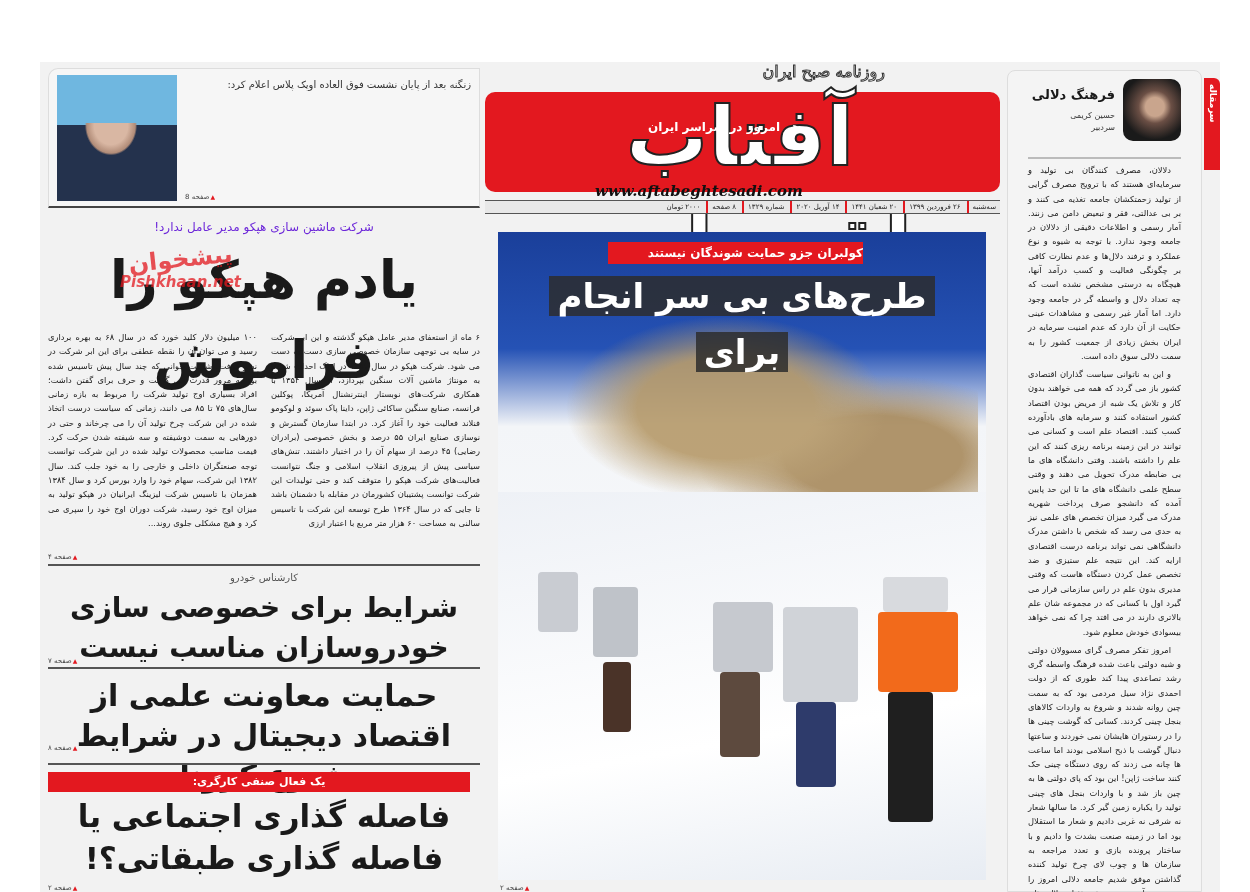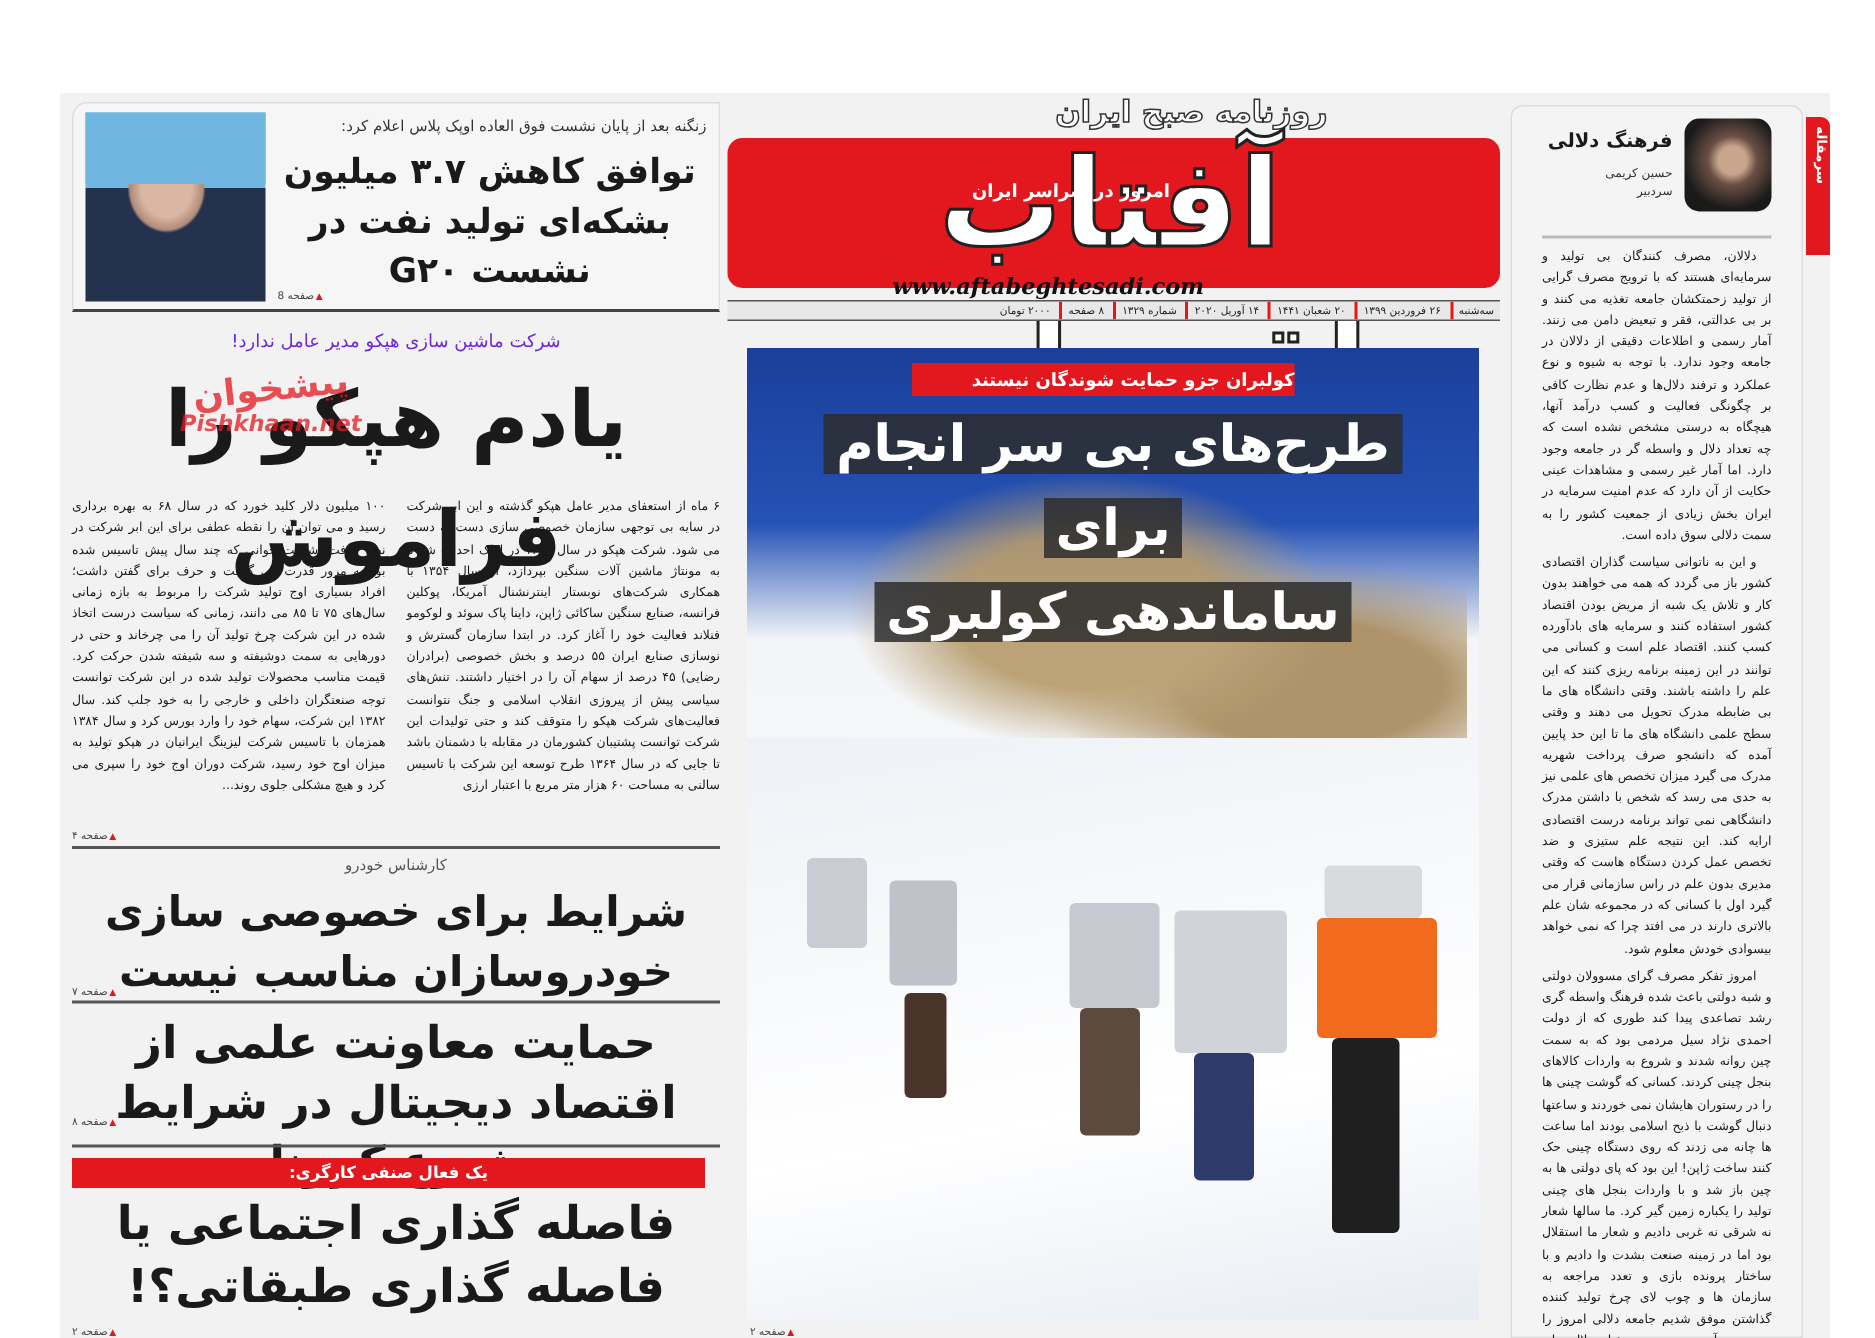--- a/index.html
+++ b/index.html
@@ -3,21 +3,21 @@
 <meta charset="utf-8">
 <style>
   * { box-sizing: border-box; margin: 0; padding: 0; }
   html, body { width: 1250px; height: 892px; background: #ffffff; overflow: hidden; }
   body { position: relative; font-family: "DejaVu Sans", sans-serif; color: #1a1a1a; direction: rtl; }
 
   .page { position: absolute; left: 40px; top: 62px; width: 1180px; height: 830px; background: #f2f2f2; }
 
   
   .masthead { position: absolute; left: 485px; top: 62px; width: 520px; height: 160px; }
-  .mast-tagline-top { position: absolute; right: 120px; top: 0; font-size: 20px; font-weight: bold; color: #fff;
+  .mast-tagline-top { position: absolute; right: 120px; top: 0; font-size: 16px; font-weight: normal; color: #fff;
      -webkit-text-stroke: 1px #333; letter-spacing: 1px; margin-left: 38px; }
   .mast-bar { position: absolute; left: 0; top: 30px; width: 515px; height: 100px; background: #e3181f; border-radius: 10px; }
   .mast-title { position: absolute; left: 0; top: 20px; width: 510px; text-align: center; font-size: 82px; font-weight: bold;
      color: #fff; -webkit-text-stroke: 2px #222; line-height: 110px; letter-spacing: 4px; }
   .mast-subtitle { position: absolute; right: 205px; top: 58px; font-size: 12px; font-weight: bold; color: #fff; }
   .mast-url { position: absolute; left: 110px; top: 120px; font-family: "DejaVu Serif", serif; font-style: italic; font-weight: bold;
      font-size: 15px; color: #111; direction: ltr; }
   .mast-dateline { position: absolute; left: 0; top: 138px; width: 515px; height: 14px; border-top: 1px solid #555; border-bottom: 1px solid #555;
      background: #e8e8e8; font-size: 7px; line-height: 12px; padding: 0 4px; display: flex; gap: 6px; white-space: nowrap; overflow: hidden; }
   .mast-dateline span { border-left: 2px solid #e3181f; padding-left: 4px; }
@@ -119,21 +119,20 @@
   <div class="ed-body">
     <p>دلالان، مصرف کنندگان بی تولید و سرمایه‌ای هستند که با ترویج مصرف گرایی از تولید زحمتکشان جامعه تغذیه می کنند و بر بی عدالتی، فقر و تبعیض دامن می زنند. آمار رسمی و اطلاعات دقیقی از دلالان در جامعه وجود ندارد. با توجه به شیوه و نوع عملکرد و ترفند دلال‌ها و عدم نظارت کافی بر چگونگی فعالیت و کسب درآمد آنها، هیچگاه به درستی مشخص نشده است که چه تعداد دلال و واسطه گر در جامعه وجود دارد. اما آمار غیر رسمی و مشاهدات عینی حکایت از آن دارد که عدم امنیت سرمایه در ایران بخش زیادی از جمعیت کشور را به سمت دلالی سوق داده است.</p>
     <p>و این به ناتوانی سیاست گذاران اقتصادی کشور باز می گردد که همه می خواهند بدون کار و تلاش یک شبه از مریض بودن اقتصاد کشور استفاده کنند و سرمایه های بادآورده کسب کنند. اقتصاد علم است و کسانی می توانند در این زمینه برنامه ریزی کنند که این علم را داشته باشند. وقتی دانشگاه های ما بی ضابطه مدرک تحویل می دهند و وقتی سطح علمی دانشگاه های ما تا این حد پایین آمده که دانشجو صرف پرداخت شهریه مدرک می گیرد میزان تخصص های علمی نیز به حدی می رسد که شخص با داشتن مدرک دانشگاهی نمی تواند برنامه درست اقتصادی ارایه کند. این نتیجه علم ستیزی و ضد تخصص عمل کردن دستگاه هاست که وقتی مدیری بدون علم در راس سازمانی قرار می گیرد اول با کسانی که در مجموعه شان علم بالاتری دارند در می افتد چرا که نمی خواهد بیسوادی خودش معلوم شود.</p>
     <p>امروز تفکر مصرف گرای مسوولان دولتی و شبه دولتی باعث شده فرهنگ واسطه گری رشد تصاعدی پیدا کند طوری که از دولت احمدی نژاد سیل مردمی بود که به سمت چین روانه شدند و شروع به واردات کالاهای بنجل چینی کردند. کسانی که گوشت چینی ها را در رستوران هایشان نمی خوردند و ساعتها دنبال گوشت با ذبح اسلامی بودند اما ساعت ها چانه می زدند که روی دستگاه چینی حک کنند ساخت ژاپن! این بود که پای دولتی ها به چین باز شد و با واردات بنجل های چینی تولید را یکباره زمین گیر کرد. ما سالها شعار نه شرقی نه غربی دادیم و شعار ما استقلال بود اما در زمینه صنعت بشدت وا دادیم و با ساختار پرونده بازی و تعدد مراجعه به سازمان ها و چوب لای چرخ تولید کننده گذاشتن موفق شدیم جامعه دلالی امروز را به وجود آوریم. در دهه هفتاد دلال های اتومبیل و ساختمان از گفتن شغل خود در جمع ها احساس شرمندگی می کردند این همان فرهنگ تولید بود که جامعه دلال ها را به سختی می پذیرفت اما امروز دلال ها با افتخار شغل خود را فریاد می زنند و به آن افتخار می کنند.</p>
   </div>
 </div>
 
 <div class="lead-box">
   <div class="lead-photo"></div>
   <div class="lead-kicker">زنگنه بعد از پایان نشست فوق العاده اوپک پلاس اعلام کرد:</div>
-  <div class="lead-headline">توافق کاهش ۳.۷ میلیون بشکه‌ای تولید نفت در نشست G۲۰</div>
   <div class="lead-ref page-ref">صفحه 8</div>
 </div>
 
 <div class="hepco-kicker">شرکت ماشین سازی هپکو مدیر عامل ندارد!</div>
 <div class="hepco-headline">یادم هپکو را فراموش</div>
 <div class="watermark">
   <span class="wm-fa">پیشخوان</span>
   <span class="wm-en">Pishkhaan.net</span>
 </div>
 <div class="hepco-body">
@@ -165,16 +164,15 @@
   <div class="porter" style="left:215px;top:370px;width:60px;height:70px;background:#c6c9cf;"></div>
   <div class="porter" style="left:222px;top:440px;width:40px;height:85px;background:#5d4a3e;"></div>
   <div class="porter" style="left:285px;top:375px;width:75px;height:95px;background:#d0d3d8;"></div>
   <div class="porter" style="left:298px;top:470px;width:40px;height:85px;background:#2e3b6b;"></div>
   <div class="porter" style="left:385px;top:345px;width:65px;height:35px;background:#d8dade;"></div>
   <div class="porter" style="left:380px;top:380px;width:80px;height:80px;background:#f26a1b;"></div>
   <div class="porter" style="left:390px;top:460px;width:45px;height:130px;background:#1f1f1f;"></div>
   <div class="ft-kicker">کولبران جزو حمایت شوندگان نیستند</div>
   <div class="ft-headline">
     <span>طرح‌های بی سر انجام برای</span><br>
-    <span>ساماندهی کولبری</span>
   </div>
 </div>
 <div class="ft-ref page-ref">صفحه ۲</div>
 
 </body></html>

